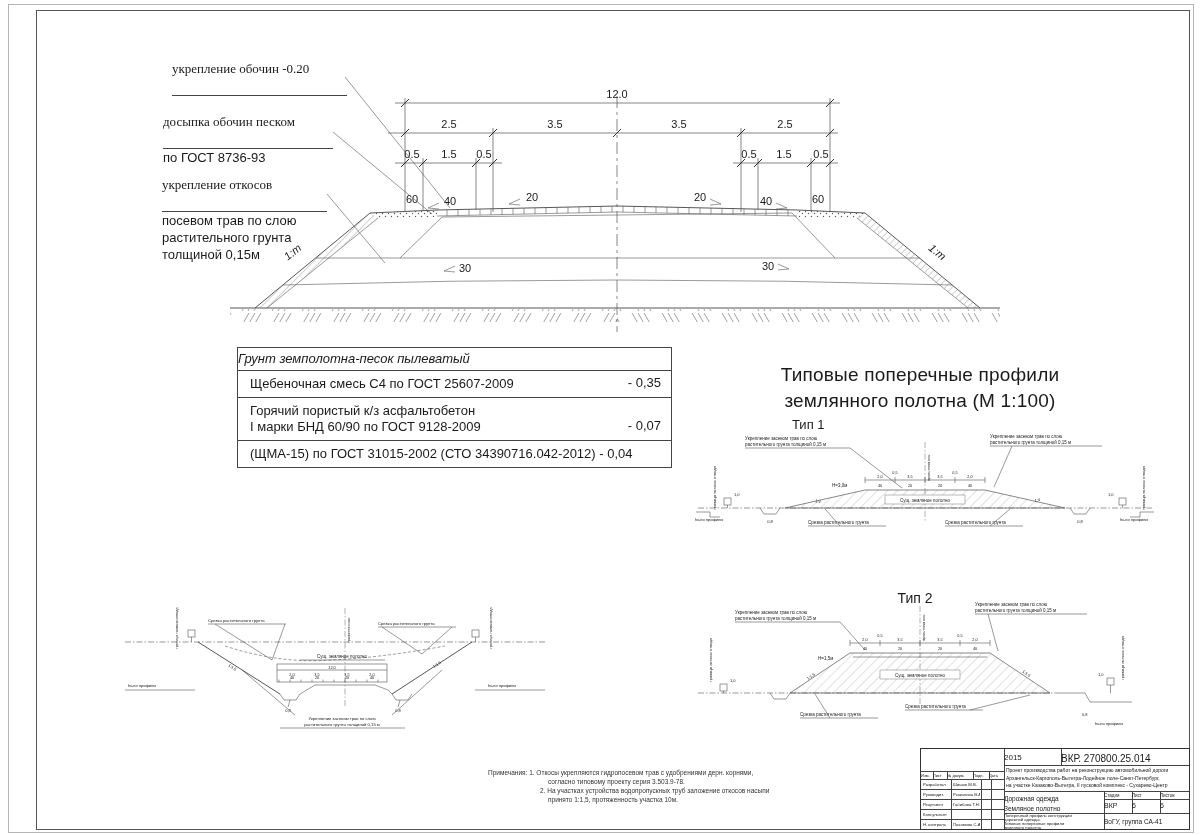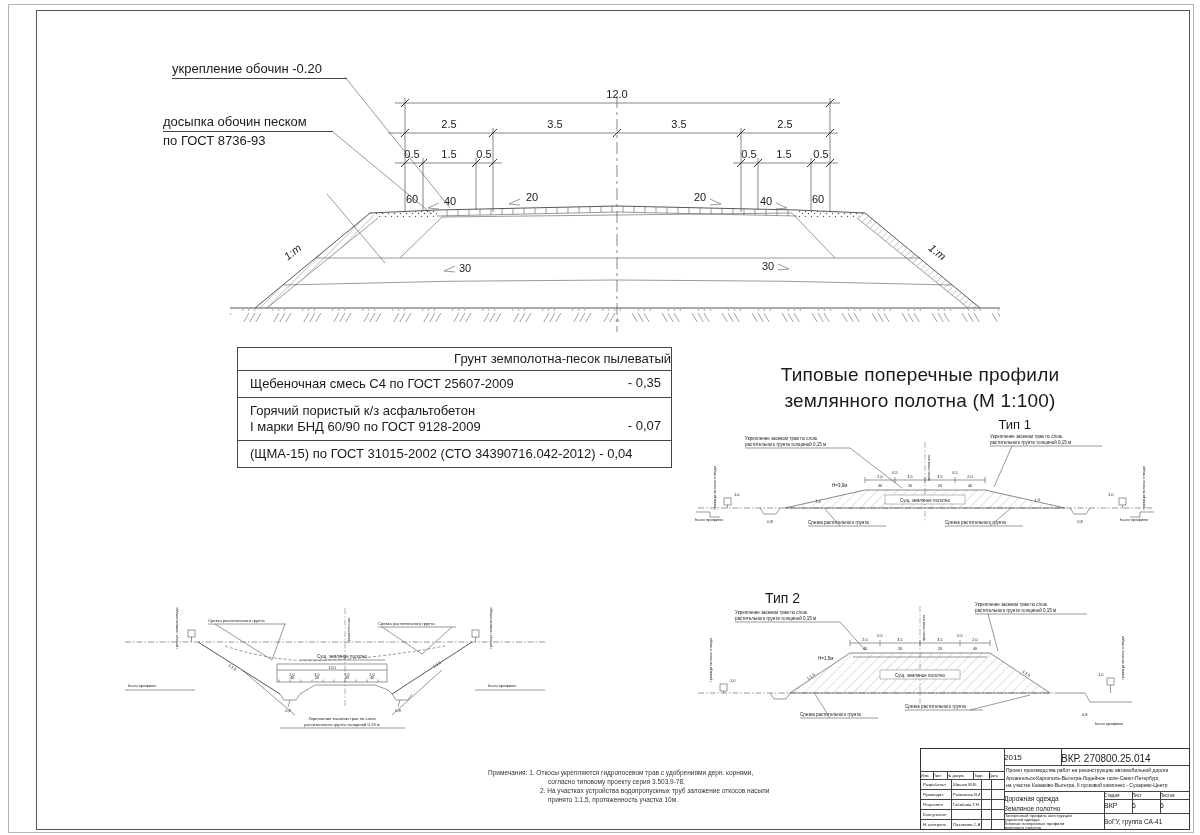--- a/index.html
+++ b/index.html
@@ -3,23 +3,23 @@
 <meta charset="utf-8">
 <style>
   html,body{margin:0;padding:0;background:#fff;}
   #sheet{position:relative;width:1200px;height:835px;background:#fff;overflow:hidden;
          font-family:"Liberation Sans",sans-serif;color:#1a1a1a;}
   .abs{position:absolute;}
   .pageedge{position:absolute;left:8px;top:4px;width:1184px;height:827px;border:1px solid #b5b5b5;}
   .frame{position:absolute;left:36px;top:10px;width:1152px;height:818px;border:1.5px solid #555;}
   .title{font-size:19px;letter-spacing:.2px;text-align:center;}
   .callout{font-size:13px;line-height:17px;}
-  .callout .ul{display:inline-block;border-bottom:1px solid #444;padding-bottom:1px;}
+  .callout .ul{display:inline-block;border-bottom:1px solid #444;padding-bottom:18px;font-family:Liberation Serif, serif;}
   .ltable{position:absolute;left:237px;top:347px;width:433px;border:1px solid #444;font-size:13px;}
-  .ltable .hd{height:22px;line-height:22px;text-align:right;}
+  .ltable .hd{height:22px;line-height:22px;text-align:left;font-style:italic;}
   .ltable .row{position:relative;border-top:1px solid #444;padding:5px 10px 5px 12px;line-height:16px;}
   .ltable .val{position:absolute;right:10px;bottom:6px;}
   svg{position:absolute;overflow:visible;}
   svg text{font-family:"Liberation Sans",sans-serif;fill:#1a1a1a;}
   .ln{stroke:#444;stroke-width:0.9;fill:none;}
   .tn{stroke:#555;stroke-width:0.6;fill:none;}
   .dl{stroke:#555;stroke-width:0.7;fill:none;}
   .sl{stroke:#333;stroke-width:1;}
   .dm{font-size:11px;text-anchor:middle;}
   .s45{font-size:4.5px;}
@@ -41,20 +41,26 @@
   <div class="pageedge"></div>
   <div class="frame"></div>
 
 
   <div class="abs callout" style="left:172px;top:60px;">
     <span class="ul" style="width:175px;">укрепление обочин -0.20</span>
   </div>
   <div class="abs callout" style="left:163px;top:113px;">
     <span class="ul" style="width:170px;">досыпка обочин песком</span><br>
     <span>по ГОСТ 8736-93</span>
+  </div>
+  <div class="abs callout" style="left:162px;top:176px;">
+    <span class="ul" style="width:165px;">укрепление откосов</span><br>
+    <span>посевом трав по слою</span><br>
+    <span>растительного грунта</span><br>
+    <span>толщиной 0,15м</span>
   </div>
 
   <svg style="left:90px;top:60px;" width="920" height="290" viewBox="0 0 920 290">
     <defs>
       <pattern id="hatchFine" width="5" height="5" patternUnits="userSpaceOnUse" patternTransform="rotate(45)">
         <line x1="0" y1="0" x2="0" y2="5" stroke="#666" stroke-width="0.6"></line>
       </pattern>
       <pattern id="hatchBody" width="7" height="7" patternUnits="userSpaceOnUse" patternTransform="rotate(45)">
         <line x1="0" y1="0" x2="0" y2="7" stroke="#888" stroke-width="0.5"></line>
       </pattern>
@@ -187,22 +193,22 @@
     </div>
     <div class="row">
       <div>(ЩМА-15) по ГОСТ 31015-2002 (СТО 34390716.042-2012) - 0,04</div>
     </div>
   </div>
 
   <div class="abs title" style="left:730px;top:362px;width:380px;line-height:26px;">
     <span>Типовые поперечные профили</span><br>
     <span>землянного полотна (М 1:100)</span>
   </div>
-  <div class="abs" style="left:731px;top:417px;width:300px;text-align:right;font-size:13px;">Тип 1</div>
-  <div class="abs" style="left:765px;top:590px;width:300px;font-size:14px;">Тип 2</div>
+  <div class="abs" style="left:792px;top:417px;width:300px;text-align:left;font-size:13px;">Тип 1</div>
+  <div class="abs" style="left:765px;top:590px;width:300px;text-align:center;font-size:14px;">Тип 2</div>
 
   <svg style="left:690px;top:430px;" width="470" height="122" viewBox="0 0 470 122">
     <line class="tn" x1="8" y1="78" x2="462" y2="78" stroke-dasharray="6 2 1.5 2"></line>
     <polygon points="95,78 175,60 295,60 375,78" fill="url(#hatchBody)" stroke="#555" stroke-width="0.7"></polygon>
     <line x1="235" y1="12" x2="235" y2="92" stroke="#666" stroke-width="0.5" stroke-dasharray="6 2 1.5 2"></line>
     <text class="s40 mid" transform="rotate(-90 240 38)" x="240" y="38">проектная ось</text>
     <rect x="195" y="65" width="80" height="9" fill="#fff" stroke="#555" stroke-width="0.4"></rect>
     <text class="s45 mid" x="235" y="71.5">Сущ. земляное полотно</text>
     <rect class="tn" x="34" y="68" width="7" height="7"></rect>
       <line class="tn" x1="37.5" y1="75" x2="37.5" y2="78"></line>

